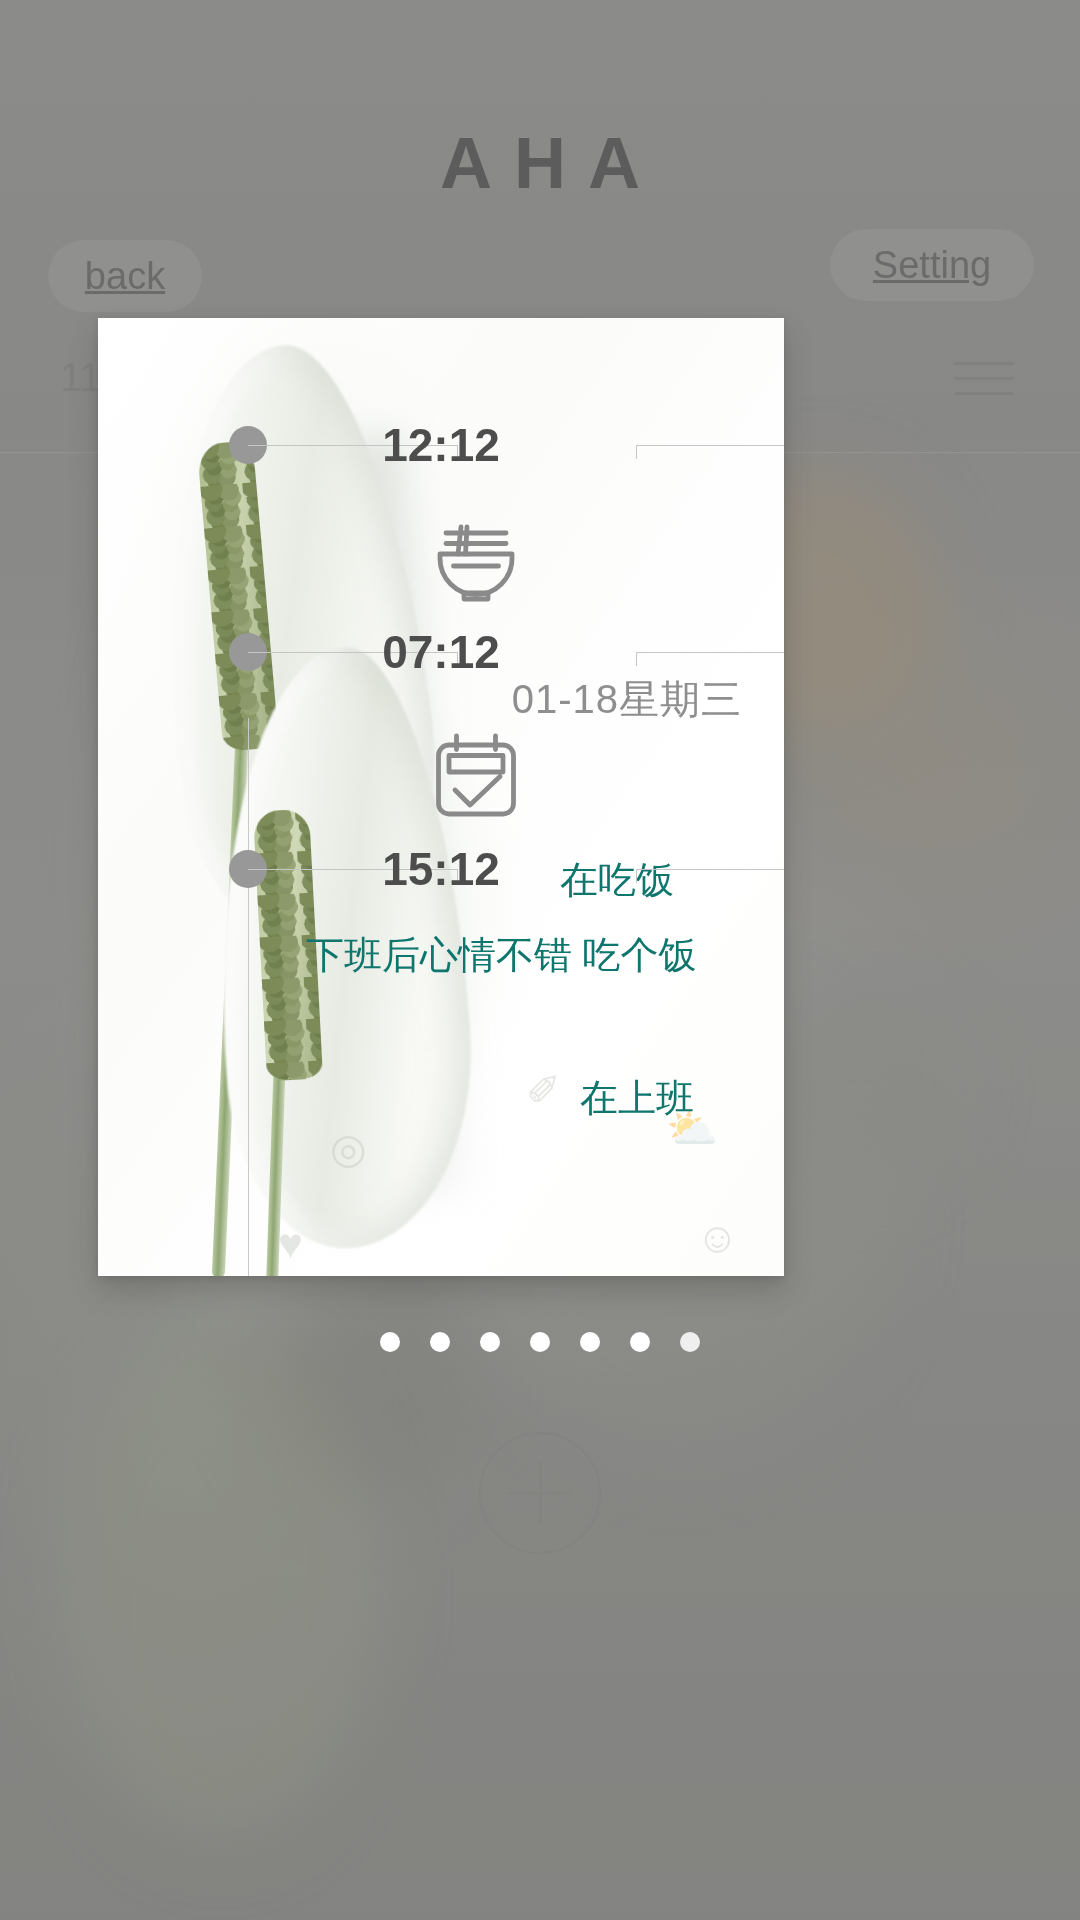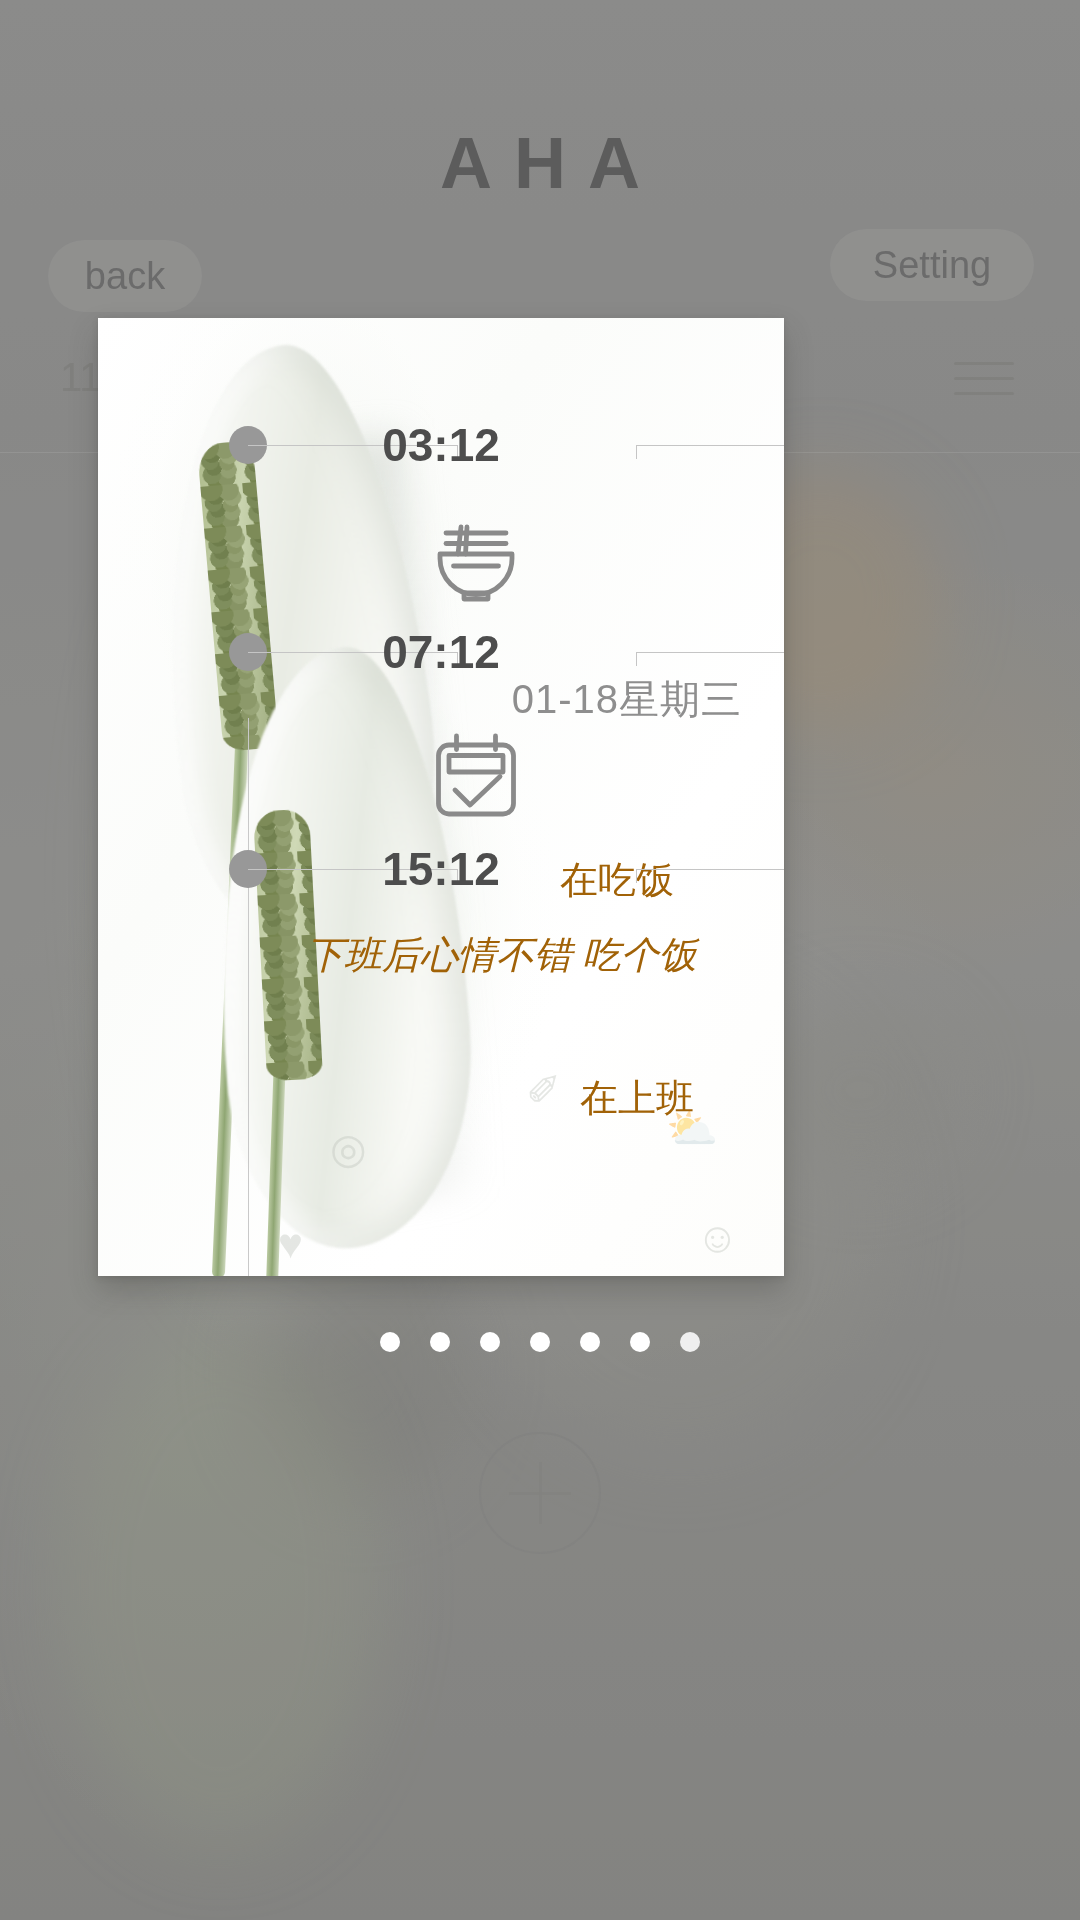--- a/index.html
+++ b/index.html
@@ -36,21 +36,21 @@
   #app-title{
     position:absolute;left:0;right:0;top:122px;text-align:center;
     font-size:72px;font-weight:bold;letter-spacing:22px;
     color:#5c5c5c;text-indent:22px;
     font-family:"Liberation Sans",sans-serif;
   }
   .pill{
     position:absolute;height:72px;border-radius:36px;
     background:rgba(150,150,148,.55);
     display:flex;align-items:center;justify-content:center;
-    font-size:38px;color:#6b6b6b;
+    font-size:38px;color:#6b6b6b;text-decoration:underline;
   }
   #back-button{left:48px;top:240px;width:154px;}
   #setting-button{right:46px;top:229px;width:204px;}
 
   
   #bg-weather{
     position:absolute;left:60px;top:355px;font-size:40px;color:rgba(125,125,123,.75);
   }
   #bg-menu{
     position:absolute;right:66px;top:362px;width:60px;
@@ -155,21 +155,21 @@
   .tl-line-r::before{
     content:"";position:absolute;left:0;top:0;width:1px;height:14px;background:#c5c5c5;
   }
   .tl-time{
     position:absolute;left:0;right:0;text-align:center;
     font-size:46px;font-weight:bold;color:#4d4d4d;letter-spacing:0px;
     transform:translateY(-50%);
   }
   .entry-icon{position:absolute;left:330px;}
   .entry-label{
-    position:absolute;font-size:38px;color:#a16207;white-space:nowrap;
+    position:absolute;font-size:38px;color:#0f766e;white-space:nowrap;
   }
 
   
   #page-dots{
     position:absolute;left:0;right:0;top:1332px;
     display:flex;justify-content:center;gap:30px;
   }
   #page-dots .dot{width:20px;height:20px;border-radius:50%;background:#efefef;}
   #page-dots .dot.active{background:#ffffff;}
 
@@ -239,21 +239,21 @@
     <div id="card-date">
       <span>01-18</span><span class="sep"></span><span>星期三</span>
     </div>
 
     <div id="timeline-rail"></div>
 
     <div class="tl-row" style="top:127px;">
       <div class="tl-dot"></div>
       <div class="tl-line-l"></div>
       <div class="tl-line-r"></div>
-      <div class="tl-time">03:12</div>
+      <div class="tl-time">12:12</div>
     </div>
     <div class="entry-icon" style="top:194px;">
       <svg width="96" height="96" viewBox="0 0 64 64" fill="none" stroke="#8a8a8a" stroke-width="3.2" stroke-linecap="round" stroke-linejoin="round">
         <path d="M8 28 h48 v3 a24 24 0 0 1 -24 24 a24 24 0 0 1 -24 -24 z"></path>
         <line x1="17" y1="36" x2="47" y2="36"></line>
         <path d="M24 54 h16 v4 h-16 z"></path>
         <line x1="12" y1="14" x2="52" y2="14"></line>
         <line x1="12" y1="21" x2="52" y2="21"></line>
         <line x1="22" y1="10" x2="20" y2="28"></line>
         <line x1="26" y1="10" x2="25" y2="28"></line>
@@ -277,21 +277,21 @@
       </svg>
     </div>
     <div class="entry-label" style="left:482px;top:755px;">在上班</div>
 
     <div class="tl-row" style="top:551px;">
       <div class="tl-dot"></div>
       <div class="tl-line-l"></div>
       <div class="tl-line-r"></div>
       <div class="tl-time">15:12</div>
     </div>
-    <div class="entry-label" style="left:208px;top:612px;font-style:italic;">下班后心情不错 吃个饭</div>
+    <div class="entry-label" style="left:208px;top:612px;">下班后心情不错 吃个饭</div>
 
   </div>
 </div>
 
 <div id="page-dots">
   <span class="dot active"></span>
   <span class="dot active"></span>
   <span class="dot active"></span>
   <span class="dot active"></span>
   <span class="dot active"></span>

